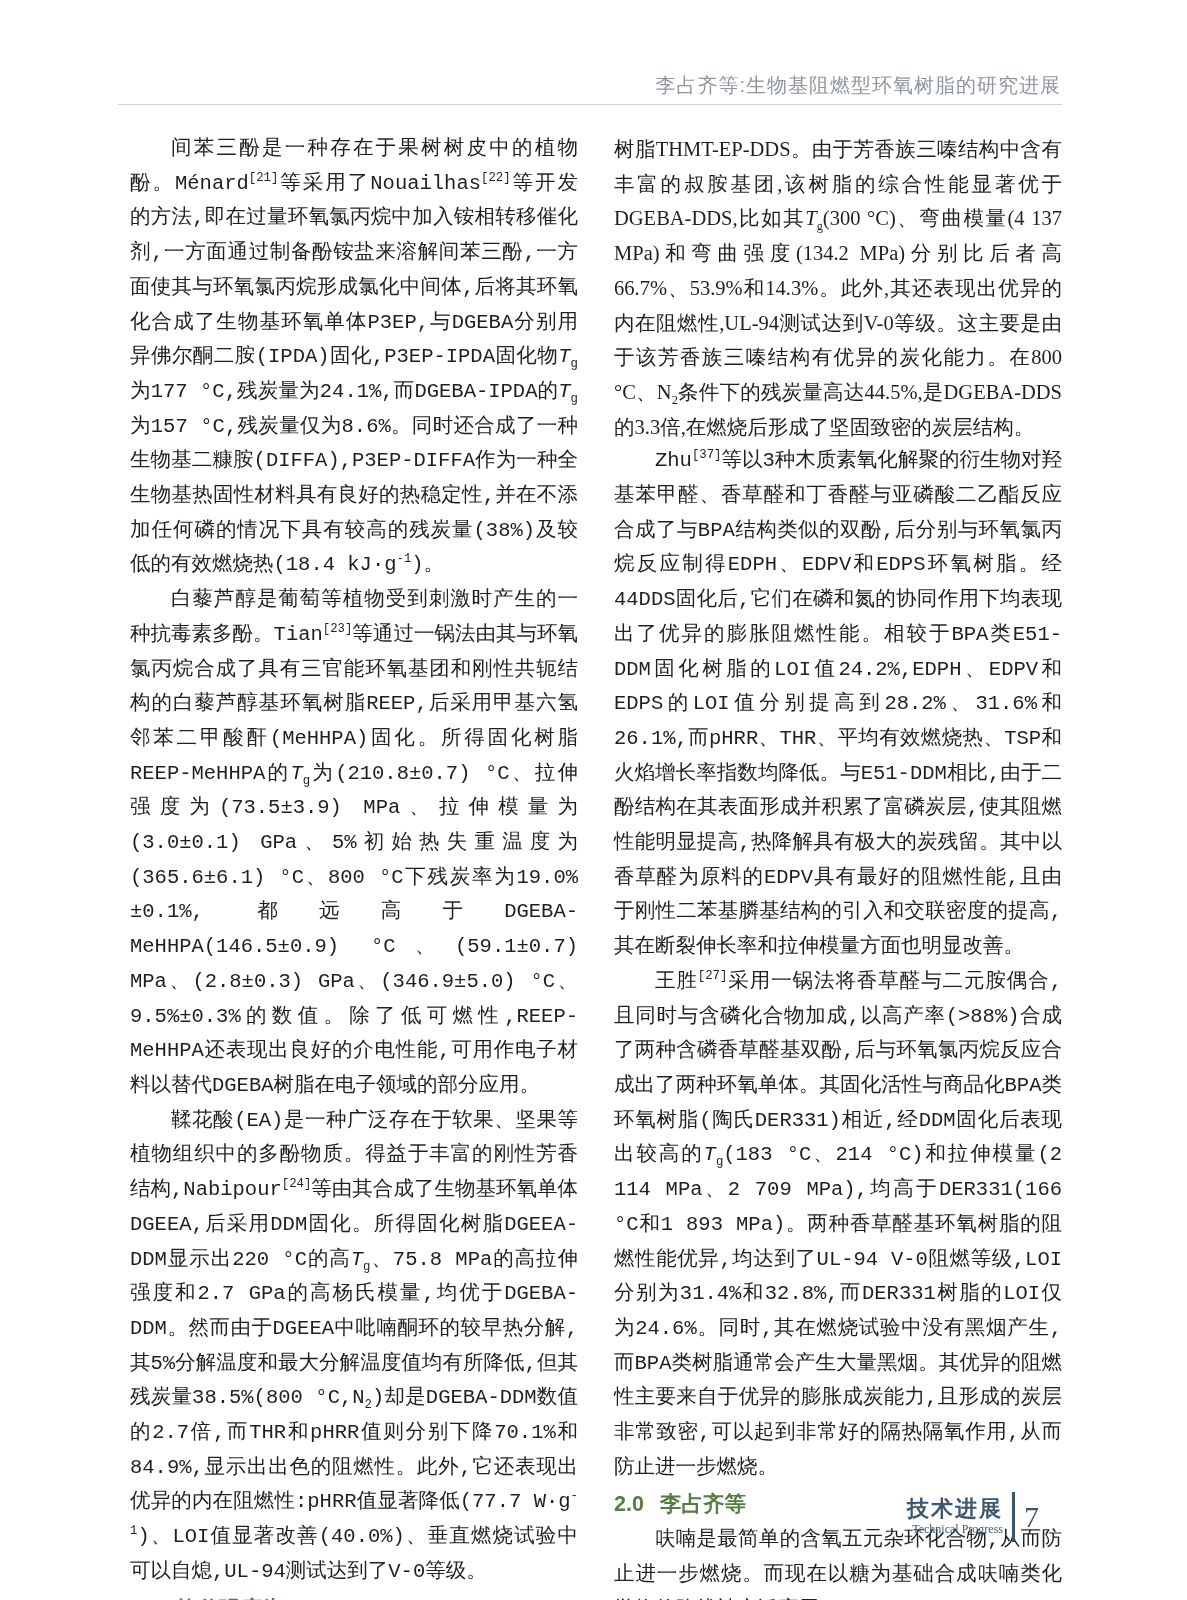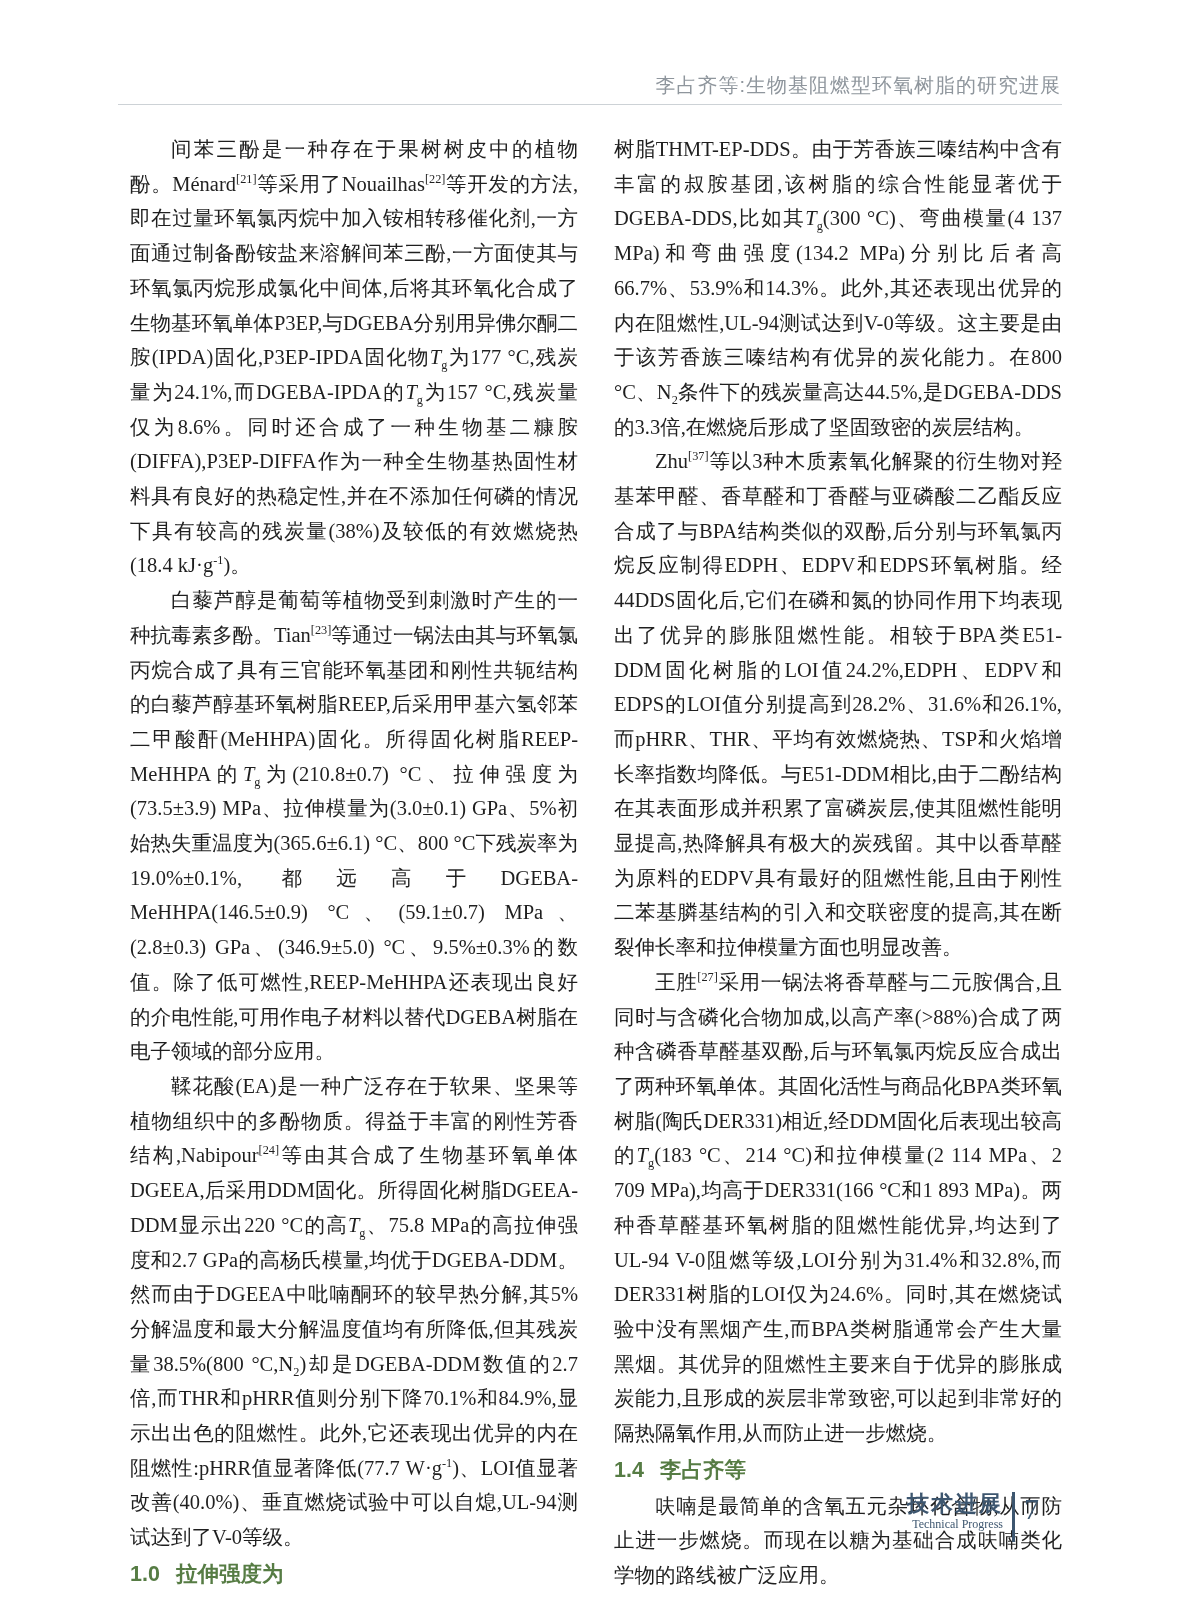--- a/index.html
+++ b/index.html
@@ -25,35 +25,35 @@
   .content{
     position:absolute;top:132px;left:130px;width:932px;
     display:flex;gap:36px;
   }
   .column{
     width:448px;
     font-size:20.5px;line-height:34.7px;
     text-align:justify;
   }
   .column p{margin:0;}
-  p.indent{text-indent:2em;}
+  p.indent{text-indent:2em;font-family:Liberation Mono, monospace;}
   sup{font-size:0.6em;line-height:0;}
   sub{font-size:0.6em;line-height:0;}
   .section-heading{
     display:flex;align-items:baseline;
     font-family:"Liberation Sans","DejaVu Sans",sans-serif;
     font-weight:bold;
     color:var(--heading-green,#567c44);
     font-size:21.5px;line-height:36px;
     margin:1px 0;
   }
   .section-heading .sec-num{margin-right:16px;}
   .footer{
     position:absolute;top:1492px;right:148px;
-    display:flex;
+    display:flex;align-items:center;
     color:var(--footer-navy,#3d566f);
   }
   .footer-labels{text-align:right;margin-right:9px;}
   .footer-cn{
     font-family:"Liberation Sans","DejaVu Sans",sans-serif;
     font-weight:bold;font-size:22px;line-height:24px;letter-spacing:2px;
   }
   .footer-en{
     font-family:"Liberation Serif","DejaVu Serif",serif;
     font-size:12px;line-height:17px;
@@ -86,21 +86,21 @@
       </div>
       <p class="indent">植物中的一些醛类化合物如香草醛、丁香醛等很适合替代BPA生产环氧树脂。香草醛是从芸香科植物香荚兰豆中提取的一种有机化合物,也可从木质素加工工业中大量获得;丁香醛既可由成熟的肉桂果实中获得,也可从木质素氧化解聚产物中获得。</p>
 
     </div>
 
     <div class="column">
       <p>树脂THMT-EP-DDS。由于芳香族三嗪结构中含有丰富的叔胺基团,该树脂的综合性能显著优于DGEBA-DDS,比如其<i>T</i><sub>g</sub>(300 °C)、弯曲模量(4 137 MPa)和弯曲强度(134.2 MPa)分别比后者高66.7%、53.9%和14.3%。此外,其还表现出优异的内在阻燃性,UL-94测试达到V-0等级。这主要是由于该芳香族三嗪结构有优异的炭化能力。在800 °C、N<sub>2</sub>条件下的残炭量高达44.5%,是DGEBA-DDS的3.3倍,在燃烧后形成了坚固致密的炭层结构。</p>
       <p class="indent">Zhu<sup>[37]</sup>等以3种木质素氧化解聚的衍生物对羟基苯甲醛、香草醛和丁香醛与亚磷酸二乙酯反应合成了与BPA结构类似的双酚,后分别与环氧氯丙烷反应制得EDPH、EDPV和EDPS环氧树脂。经44DDS固化后,它们在磷和氮的协同作用下均表现出了优异的膨胀阻燃性能。相较于BPA类E51-DDM固化树脂的LOI值24.2%,EDPH、EDPV和EDPS的LOI值分别提高到28.2%、31.6%和26.1%,而pHRR、THR、平均有效燃烧热、TSP和火焰增长率指数均降低。与E51-DDM相比,由于二酚结构在其表面形成并积累了富磷炭层,使其阻燃性能明显提高,热降解具有极大的炭残留。其中以香草醛为原料的EDPV具有最好的阻燃性能,且由于刚性二苯基膦基结构的引入和交联密度的提高,其在断裂伸长率和拉伸模量方面也明显改善。</p>
       <p class="indent">王胜<sup>[27]</sup>采用一锅法将香草醛与二元胺偶合,且同时与含磷化合物加成,以高产率(&gt;88%)合成了两种含磷香草醛基双酚,后与环氧氯丙烷反应合成出了两种环氧单体。其固化活性与商品化BPA类环氧树脂(陶氏DER331)相近,经DDM固化后表现出较高的<i>T</i><sub>g</sub>(183 °C、214 °C)和拉伸模量(2 114 MPa、2 709 MPa),均高于DER331(166 °C和1 893 MPa)。两种香草醛基环氧树脂的阻燃性能优异,均达到了UL-94 V-0阻燃等级,LOI分别为31.4%和32.8%,而DER331树脂的LOI仅为24.6%。同时,其在燃烧试验中没有黑烟产生,而BPA类树脂通常会产生大量黑烟。其优异的阻燃性主要来自于优异的膨胀成炭能力,且形成的炭层非常致密,可以起到非常好的隔热隔氧作用,从而防止进一步燃烧。</p>
       <div class="section-heading">
-        <span class="sec-num">1.4</span>
+        <span class="sec-num">2.0</span>
         <span class="sec-title">李占齐等</span>
       </div>
       <p class="indent">呋喃是最简单的含氧五元杂环化合物,从而防止进一步燃烧。而现在以糖为基础合成呋喃类化学物的路线被广泛应用。</p>
       <p class="indent">Meng<sup>[28]</sup>等由5-羟甲基糠醛(5-HMF)合成了2,5-双[(环氧乙烷-2-基甲氧基)甲基]呋喃环氧单体(BOF),后采用以3,3'-二氨基二苯砜(33DDS)和4,4'-二氨基二苯砜(44DDS)固化。所得固化树脂BOF-DDS具有比DGEBA-DDS更高的交联密度,且燃烧后具有更致密的炭层和较低的热释放率,显示出优异的本征阻燃性</p>
     </div>
 
   </div>
 
   <div class="footer">
     <div class="footer-labels">

